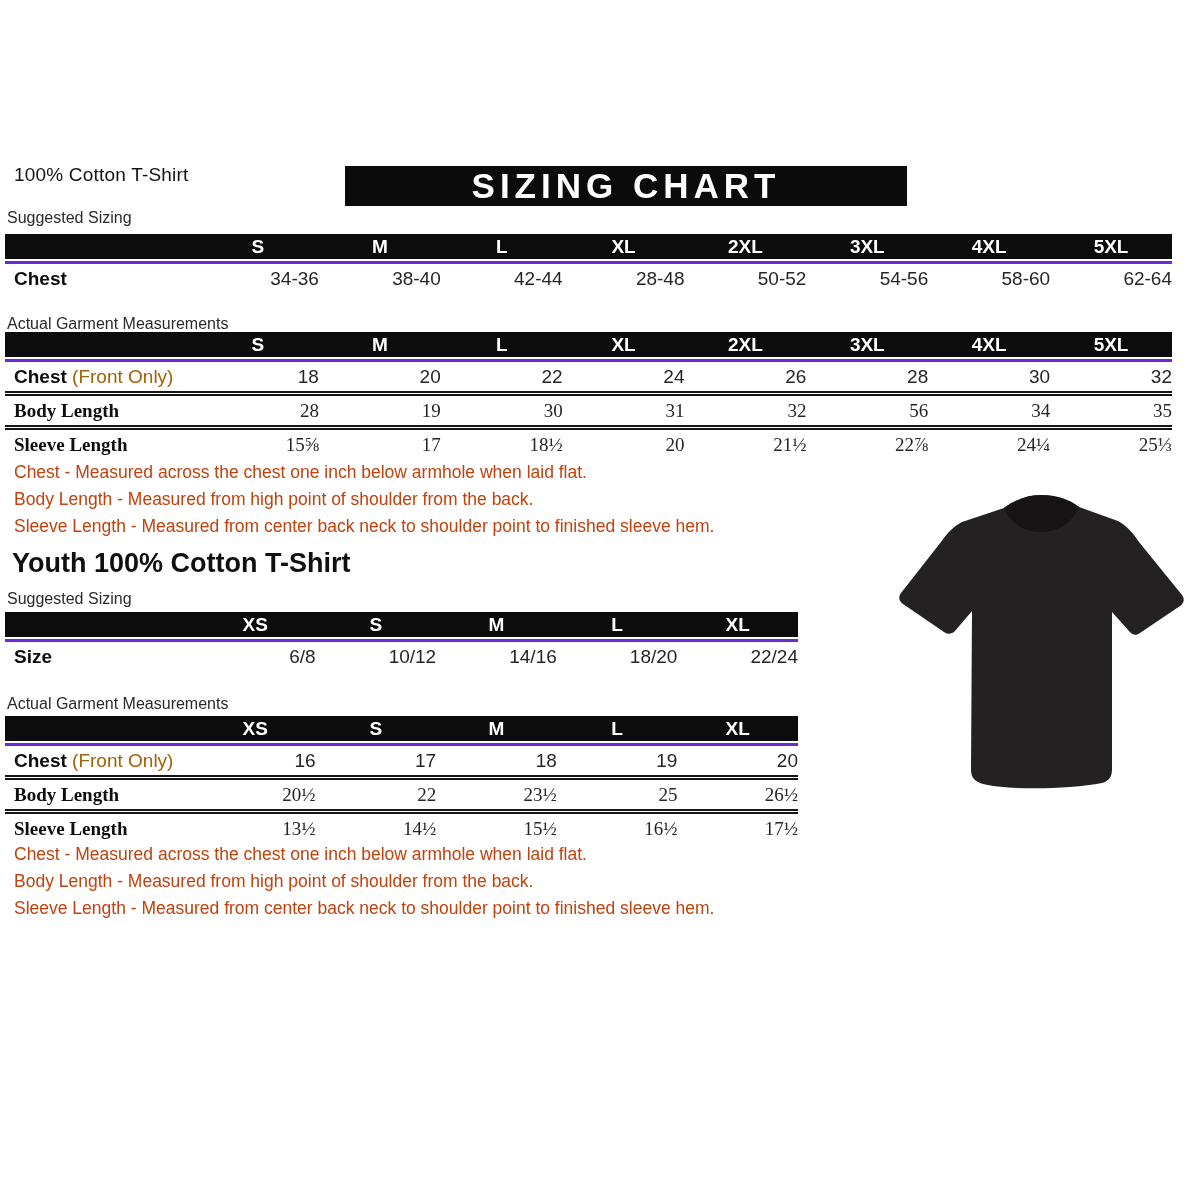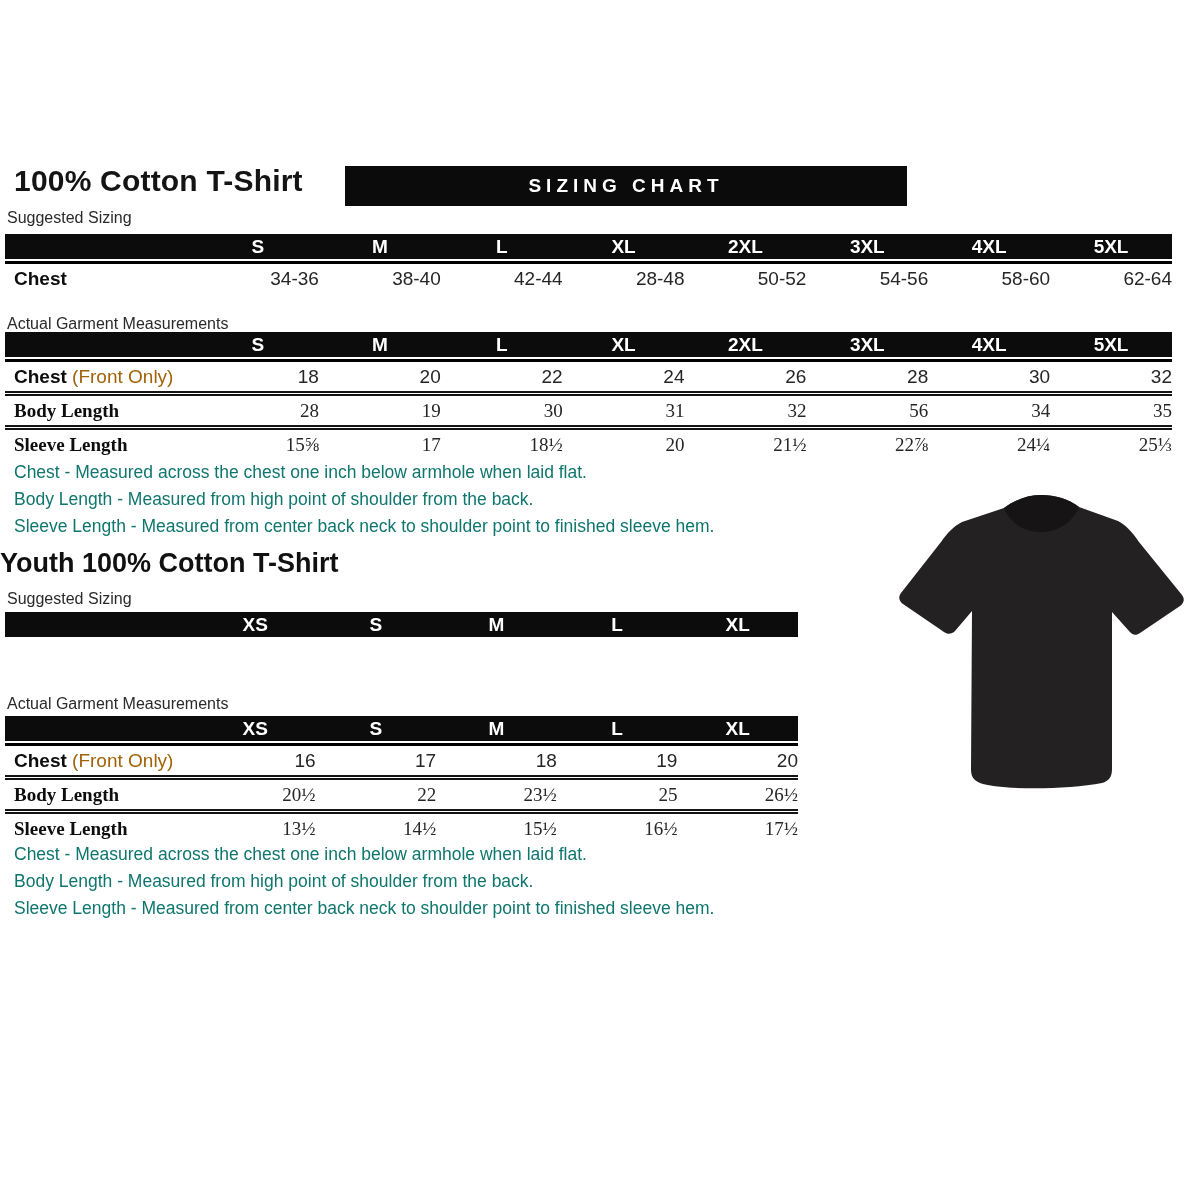--- a/index.html
+++ b/index.html
@@ -5,38 +5,38 @@
   html,body { margin:0; padding:0; }
   body {
     width:1200px; height:1200px; position:relative;
     background:#ffffff; font-family:"Liberation Sans", sans-serif;
     color:#181818; overflow:hidden;
   }
 
   
   .page-title {
     position:absolute; left:14px; top:164px;
-    font-size:30px; font-weight:700; color:#141414; letter-spacing:0.2px;
+    font-size:19px; font-weight:400; color:#141414; letter-spacing:0.2px;
   }
   .banner {
     position:absolute; left:345px; top:166px; width:562px; height:40px;
     background:#0b0b0b; display:flex; align-items:center; justify-content:center;
   }
   .banner span {
-    color:#ffffff; font-weight:700; font-size:19px; letter-spacing:5px;
+    color:#ffffff; font-weight:700; font-size:35px; letter-spacing:5px;
   }
   .section-label {
     position:absolute; left:7px; font-size:16px; color:#2a2a2a;
   }
   .lbl-s1 { top:209px; }
   .lbl-a1 { top:315px; }
   .lbl-s2 { top:590px; }
   .lbl-a2 { top:695px; }
   .youth-title {
-    position:absolute; left:0; top:548px;
+    position:absolute; left:12px; top:548px;
     font-size:27px; font-weight:700; color:#101010;
   }
 
   
   .tbl { position:absolute; left:5px; }
   .tbl-adult { width:1167px; }
   .tbl-youth { width:793px; }
   .t-as { top:234px; }
   .t-aa { top:332px; }
   .t-ys { top:612px; }
@@ -45,36 +45,36 @@
   .thead {
     display:flex; align-items:center; height:25px;
     background:#0c0c0c; margin-bottom:2px;
   }
   .hc { flex:1; text-align:center; color:#fff; font-weight:700; font-size:19px; }
   .lc-h { flex:none; }
   .tbl-adult .lc-h { width:192px; }
   .tbl-youth .lc-h { width:190px; }
 
   .trow { display:flex; align-items:center; height:29px; }
-  .trow.first { border-top:3px solid #000000; }
+  .trow.first { border-top:3px solid #6d28d9; }
   .trow.sep { border-top:5px double #141414;font-family:Liberation Serif, serif; }
 
   .lc { flex:none; box-sizing:border-box; padding-left:9px;
         font-size:19px; font-weight:700; color:#0e0e0e; white-space:nowrap; }
   .tbl-adult .lc { width:192px; }
   .tbl-youth .lc { width:190px; }
   .lc .note-part { font-weight:400; color:#a16207; }
 
   .vc { flex:1; text-align:right; font-size:19px; color:#262626; }
 
   
   .notes { position:absolute; left:14px; }
   .notes-1 { top:459px; }
   .notes-2 { top:841px; }
-  .notes div { font-size:17.5px; color:#0f766e; line-height:27px; }
+  .notes div { font-size:17.5px; color:#c2410c; line-height:27px; }
 
   
   .shirt-wrap { position:absolute; left:888px; top:464px; width:308px; height:352px; }
 </style>
 </head>
 <body>
 
 <div class="page-title">100% Cotton T-Shirt</div>
 <div class="banner">
   <span>SIZING CHART</span>
@@ -170,20 +170,28 @@
 <div class="section-label lbl-s2">Suggested Sizing</div>
 
 <div class="tbl tbl-youth t-ys">
   <div class="thead">
     <div class="hc lc-h"></div>
     <div class="hc">XS</div>
     <div class="hc">S</div>
     <div class="hc">M</div>
     <div class="hc">L</div>
     <div class="hc">XL</div>
+  </div>
+  <div class="trow first">
+    <div class="lc">Size</div>
+    <div class="vc">6/8</div>
+    <div class="vc">10/12</div>
+    <div class="vc">14/16</div>
+    <div class="vc">18/20</div>
+    <div class="vc">22/24</div>
   </div>
 </div>
 
 <div class="section-label lbl-a2">Actual Garment Measurements</div>
 
 <div class="tbl tbl-youth t-ya">
   <div class="thead">
     <div class="hc lc-h"></div>
     <div class="hc">XS</div>
     <div class="hc">S</div>

